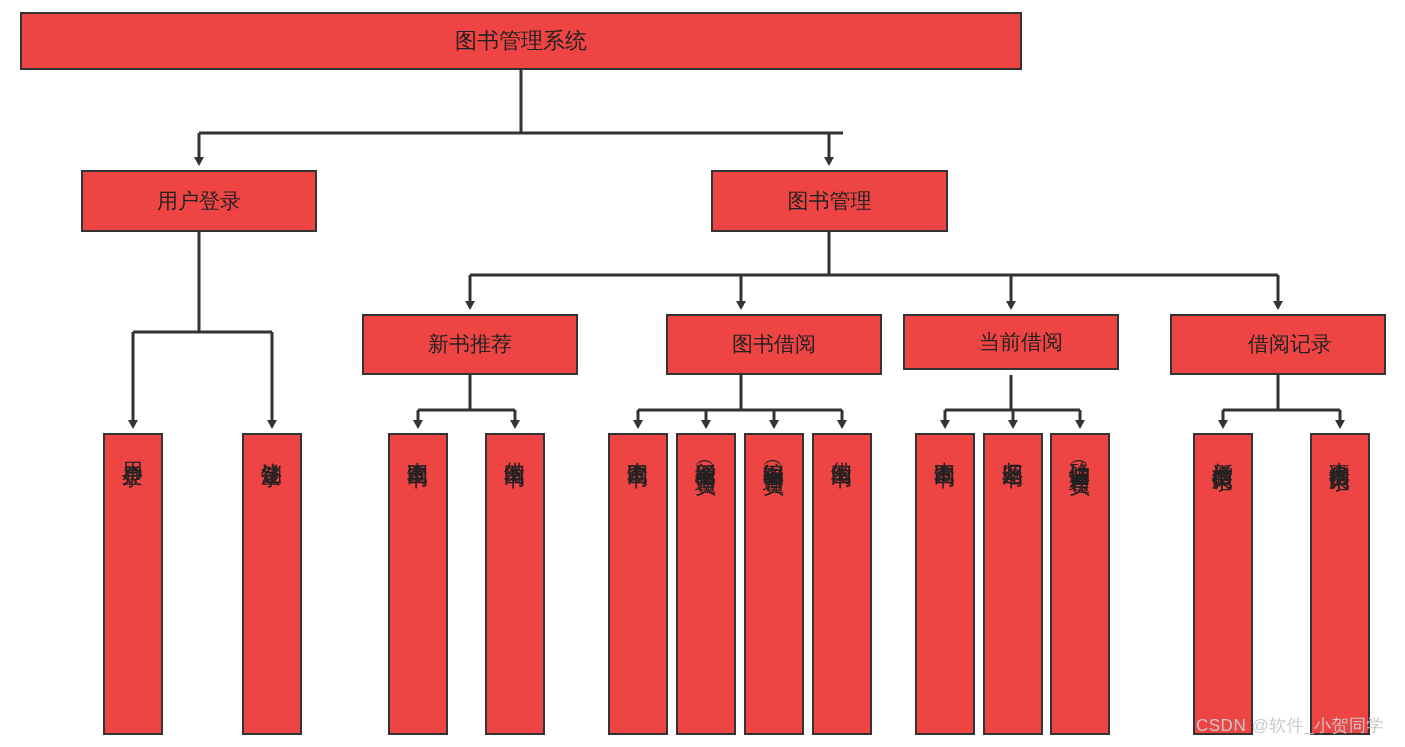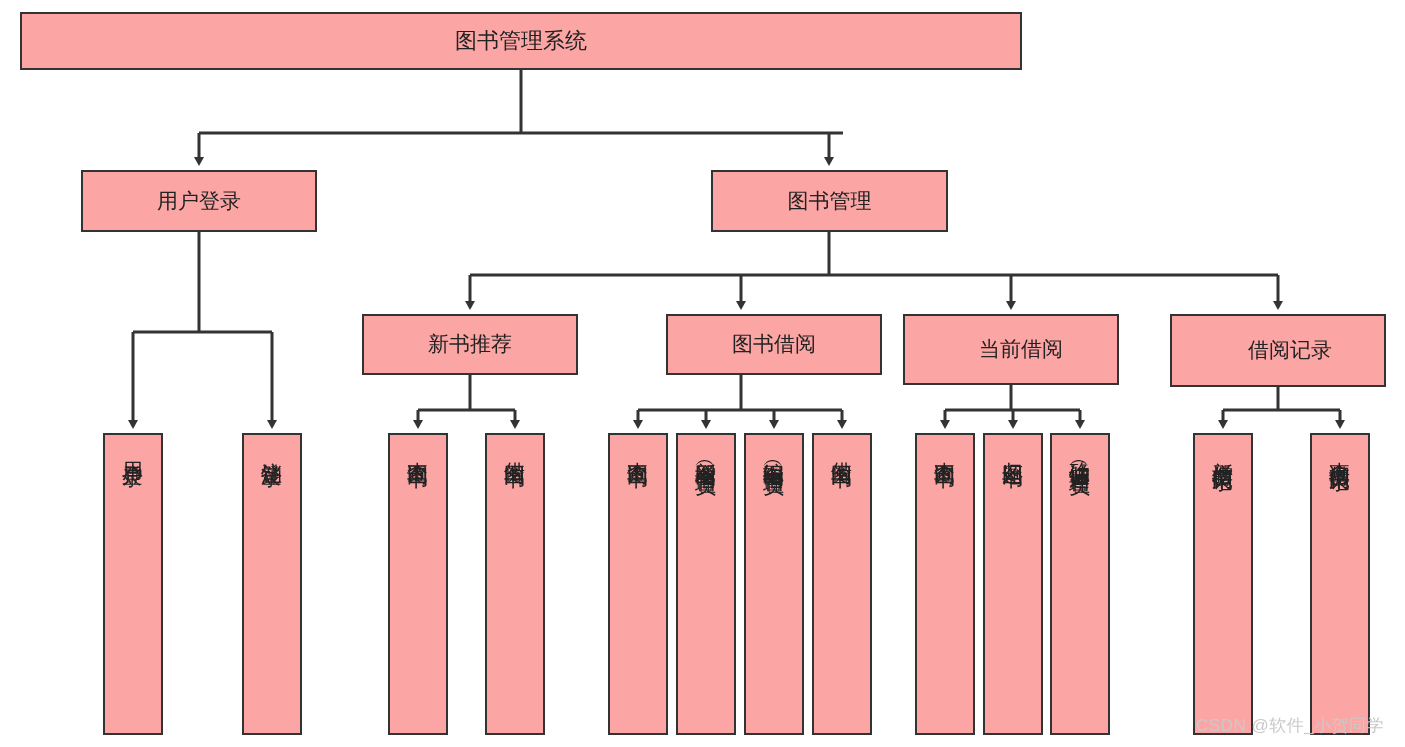--- a/index.html
+++ b/index.html
@@ -21,21 +21,21 @@
     position: absolute;
     left: 0;
     top: 0;
     width: 1405px;
     height: 747px;
     pointer-events: none;
   }
   .node {
     position: absolute;
     box-sizing: border-box;
-    background: #fca5a5;
+    background: #ef4444;
     border: 2px solid #333333;
     display: flex;
     align-items: center;
     justify-content: center;
     color: #222222;
   }
   .node .label {
     display: block;
     text-align: center;
     line-height: 1.18;
@@ -130,24 +130,24 @@
   <div class="node horiz" style="left:362px; top:314px; width:216px; height:61px;">
     <span class="label">新书推荐</span>
   </div>
 
   <div class="node horiz" style="left:711px; top:170px; width:237px; height:62px;">
     <span class="label">图书管理</span>
   </div>
   <div class="node horiz" style="left:666px; top:314px; width:216px; height:61px;">
     <span class="label">图书借阅</span>
   </div>
-  <div class="node horiz" style="left:903px; top:314px; width:216px; height:71px;padding-left:20px;">
+  <div class="node horiz" style="left:903px; top:314px; width:216px; height:56px;padding-left:20px;">
     <span class="label">当前借阅</span>
   </div>
-  <div class="node horiz" style="left:1170px; top:314px; width:216px; height:73px;padding-left:24px;">
+  <div class="node horiz" style="left:1170px; top:314px; width:216px; height:61px;padding-left:24px;">
     <span class="label">借阅记录</span>
   </div>
 
   <div class="node vert" style="left:103px; top:433px; width:60px; height:302px;">
     <span class="label">用户登录</span>
   </div>
   <div class="node vert" style="left:242px; top:433px; width:60px; height:302px;">
     <span class="label">注销登录</span>
   </div>
 

